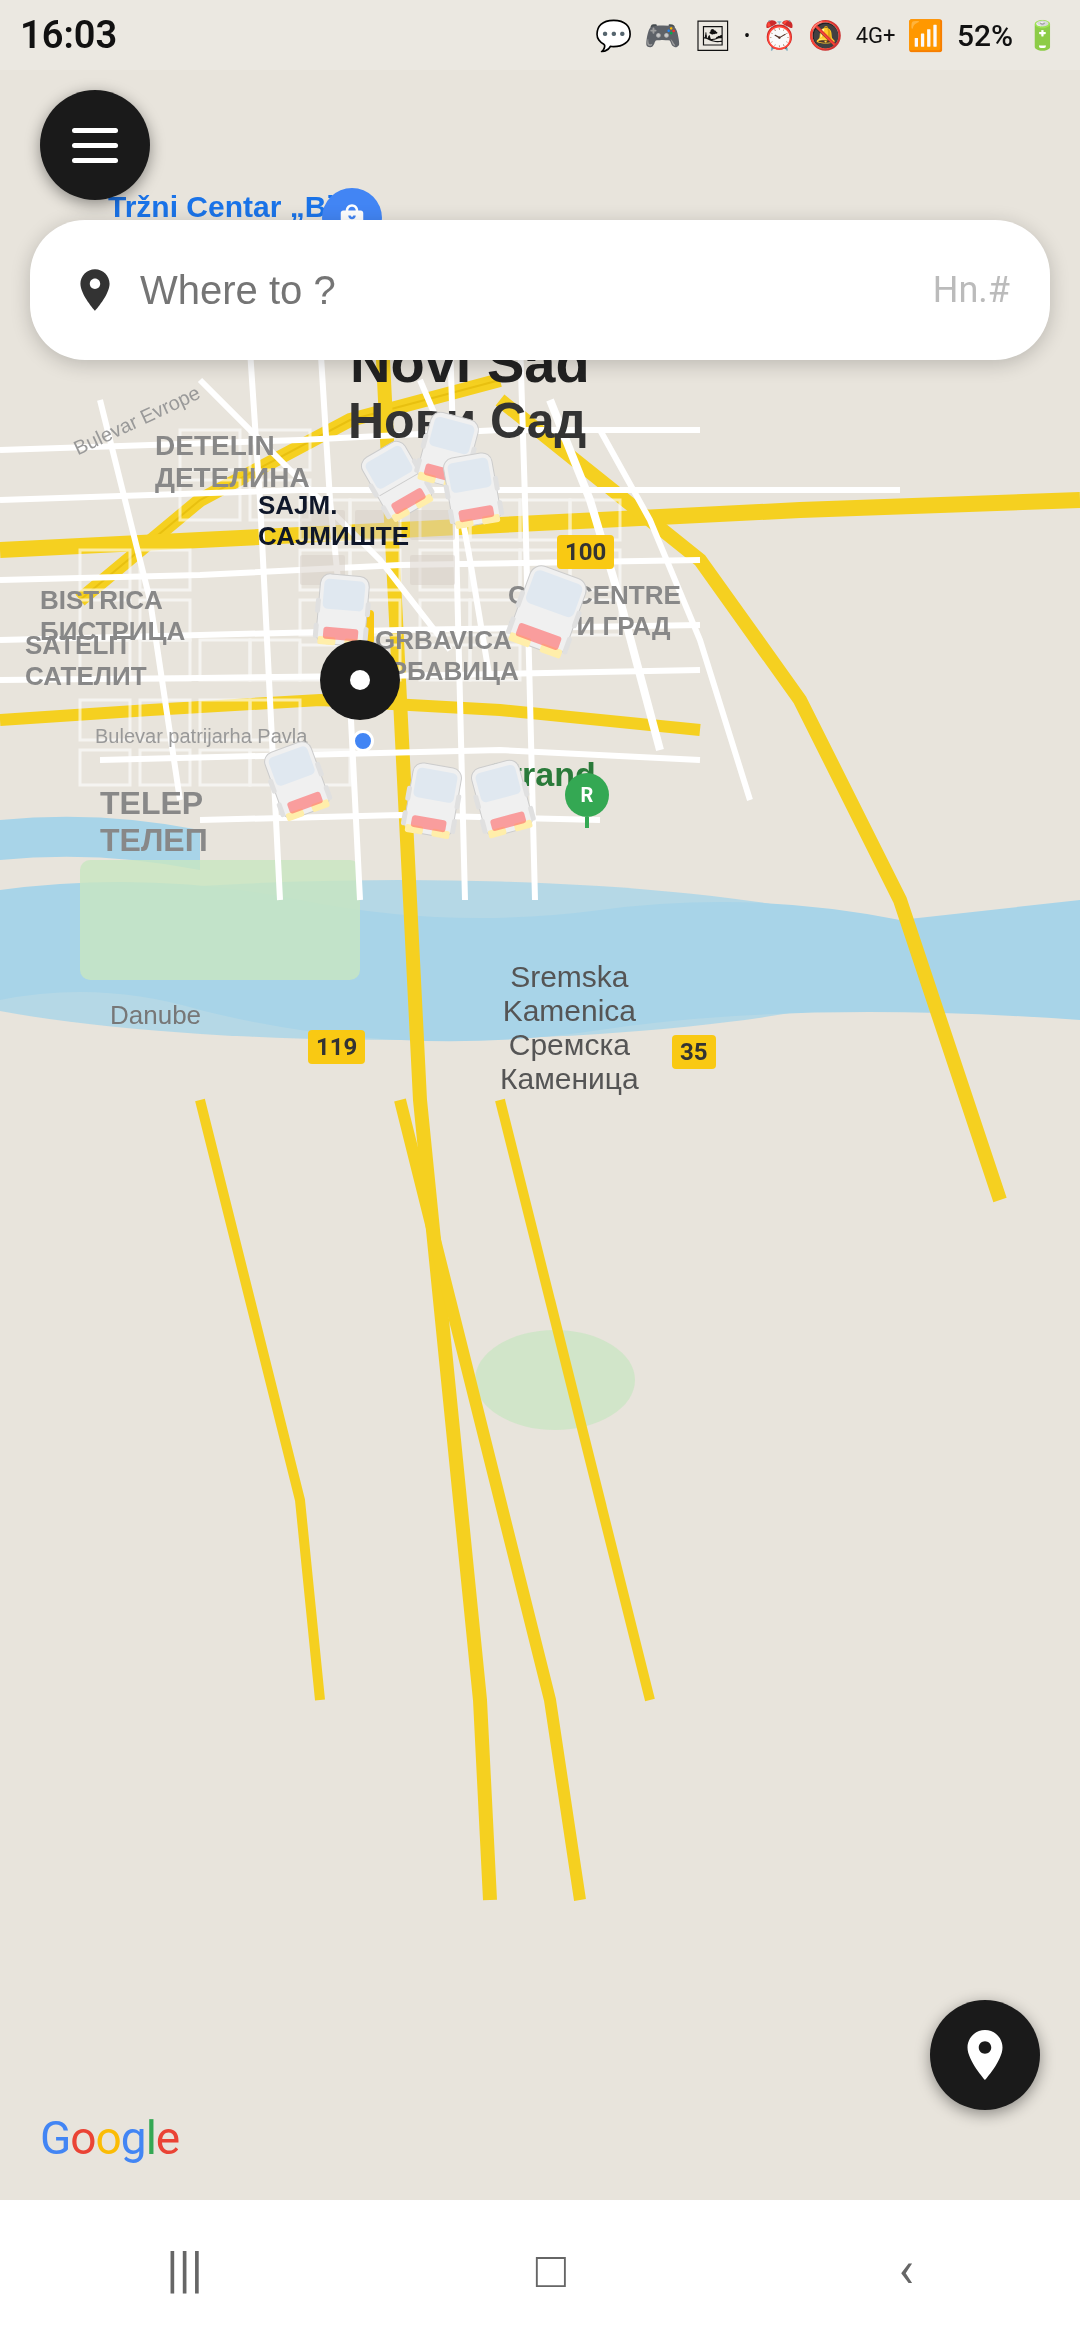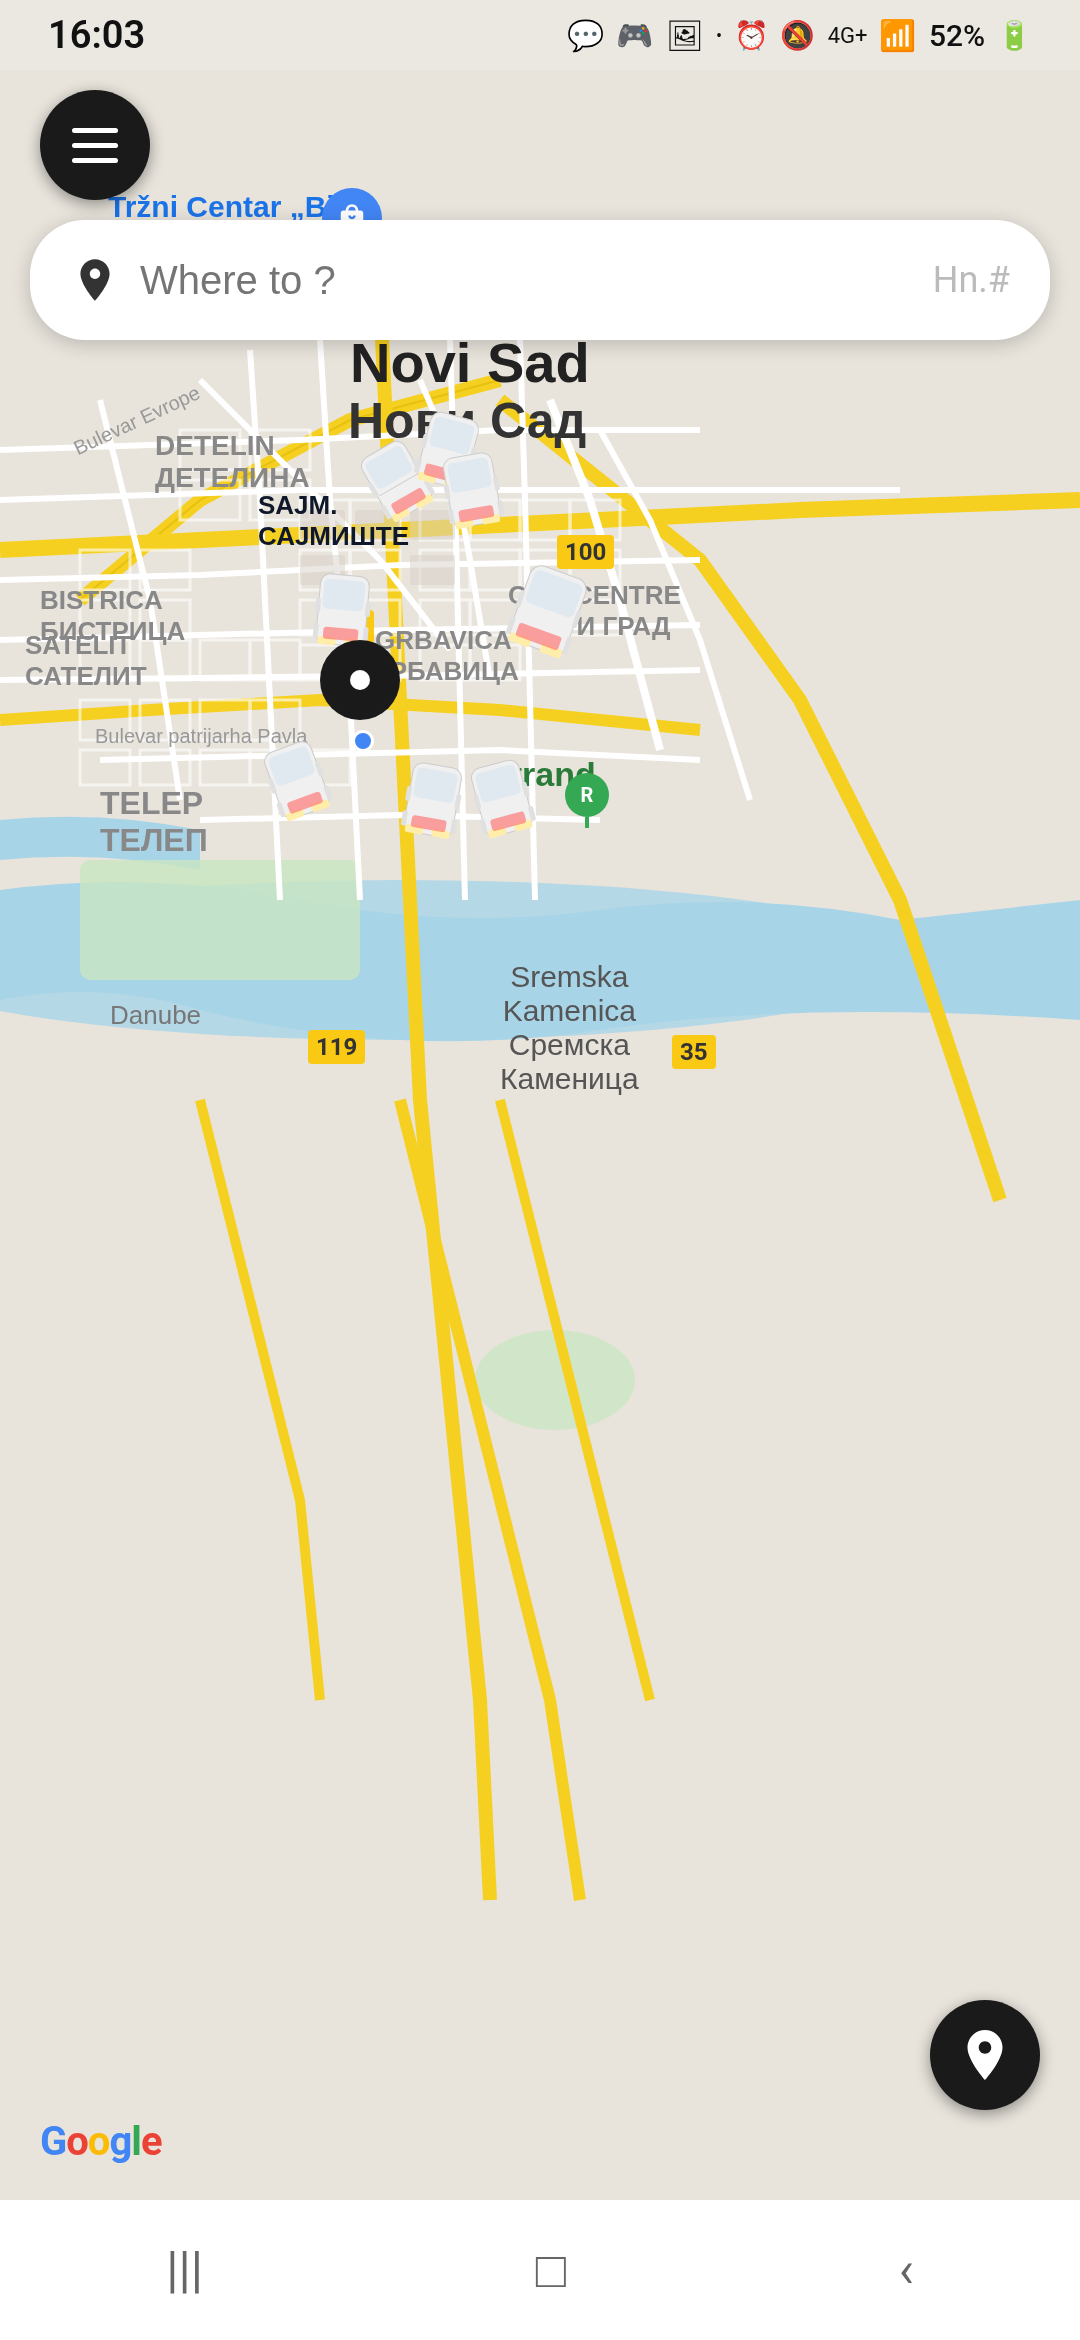--- a/index.html
+++ b/index.html
@@ -16,21 +16,21 @@
 
     
     #status-bar {
       position: absolute;
       top: 0; left: 0; right: 0;
       height: 70px;
       background: rgba(255,255,255,0.15);
       display: flex;
       align-items: center;
       justify-content: space-between;
-      padding: 0 48px;
+      padding: 0 20px;
       z-index: 100;
     }
     #status-bar .time {
       font-size: 38px;
       font-weight: 600;
       color: #111;
     }
     #status-bar .icons {
       display: flex;
       align-items: center;
@@ -96,21 +96,21 @@
       background: white;
       border-radius: 3px;
     }
 
     
     #search-bar {
       position: absolute;
       top: 220px;
       left: 30px;
       right: 30px;
-      height: 120px;
+      height: 140px;
       background: white;
       border-radius: 55px;
       display: flex;
       align-items: center;
       padding: 8px 40px;
       z-index: 200;
       box-shadow: 0 4px 20px rgba(0,0,0,0.2);
     }
     #search-bar .pin-icon {
       width: 50px;
@@ -192,22 +192,22 @@
       width: 60px;
       height: 60px;
     }
 
     
     #google-logo {
       position: absolute;
       bottom: 175px;
       left: 40px;
       z-index: 200;
-      font-size: 40px;
-      font-weight: 700;
+      font-size: 46px;
+      font-weight: 400;
       letter-spacing: -1px;
     }
     .g-blue { color: #4285F4; }
     .g-red { color: #EA4335; }
     .g-yellow { color: #FBBC05; }
     .g-green { color: #34A853; }
 
     
     #nav-bar {
       position: absolute;

